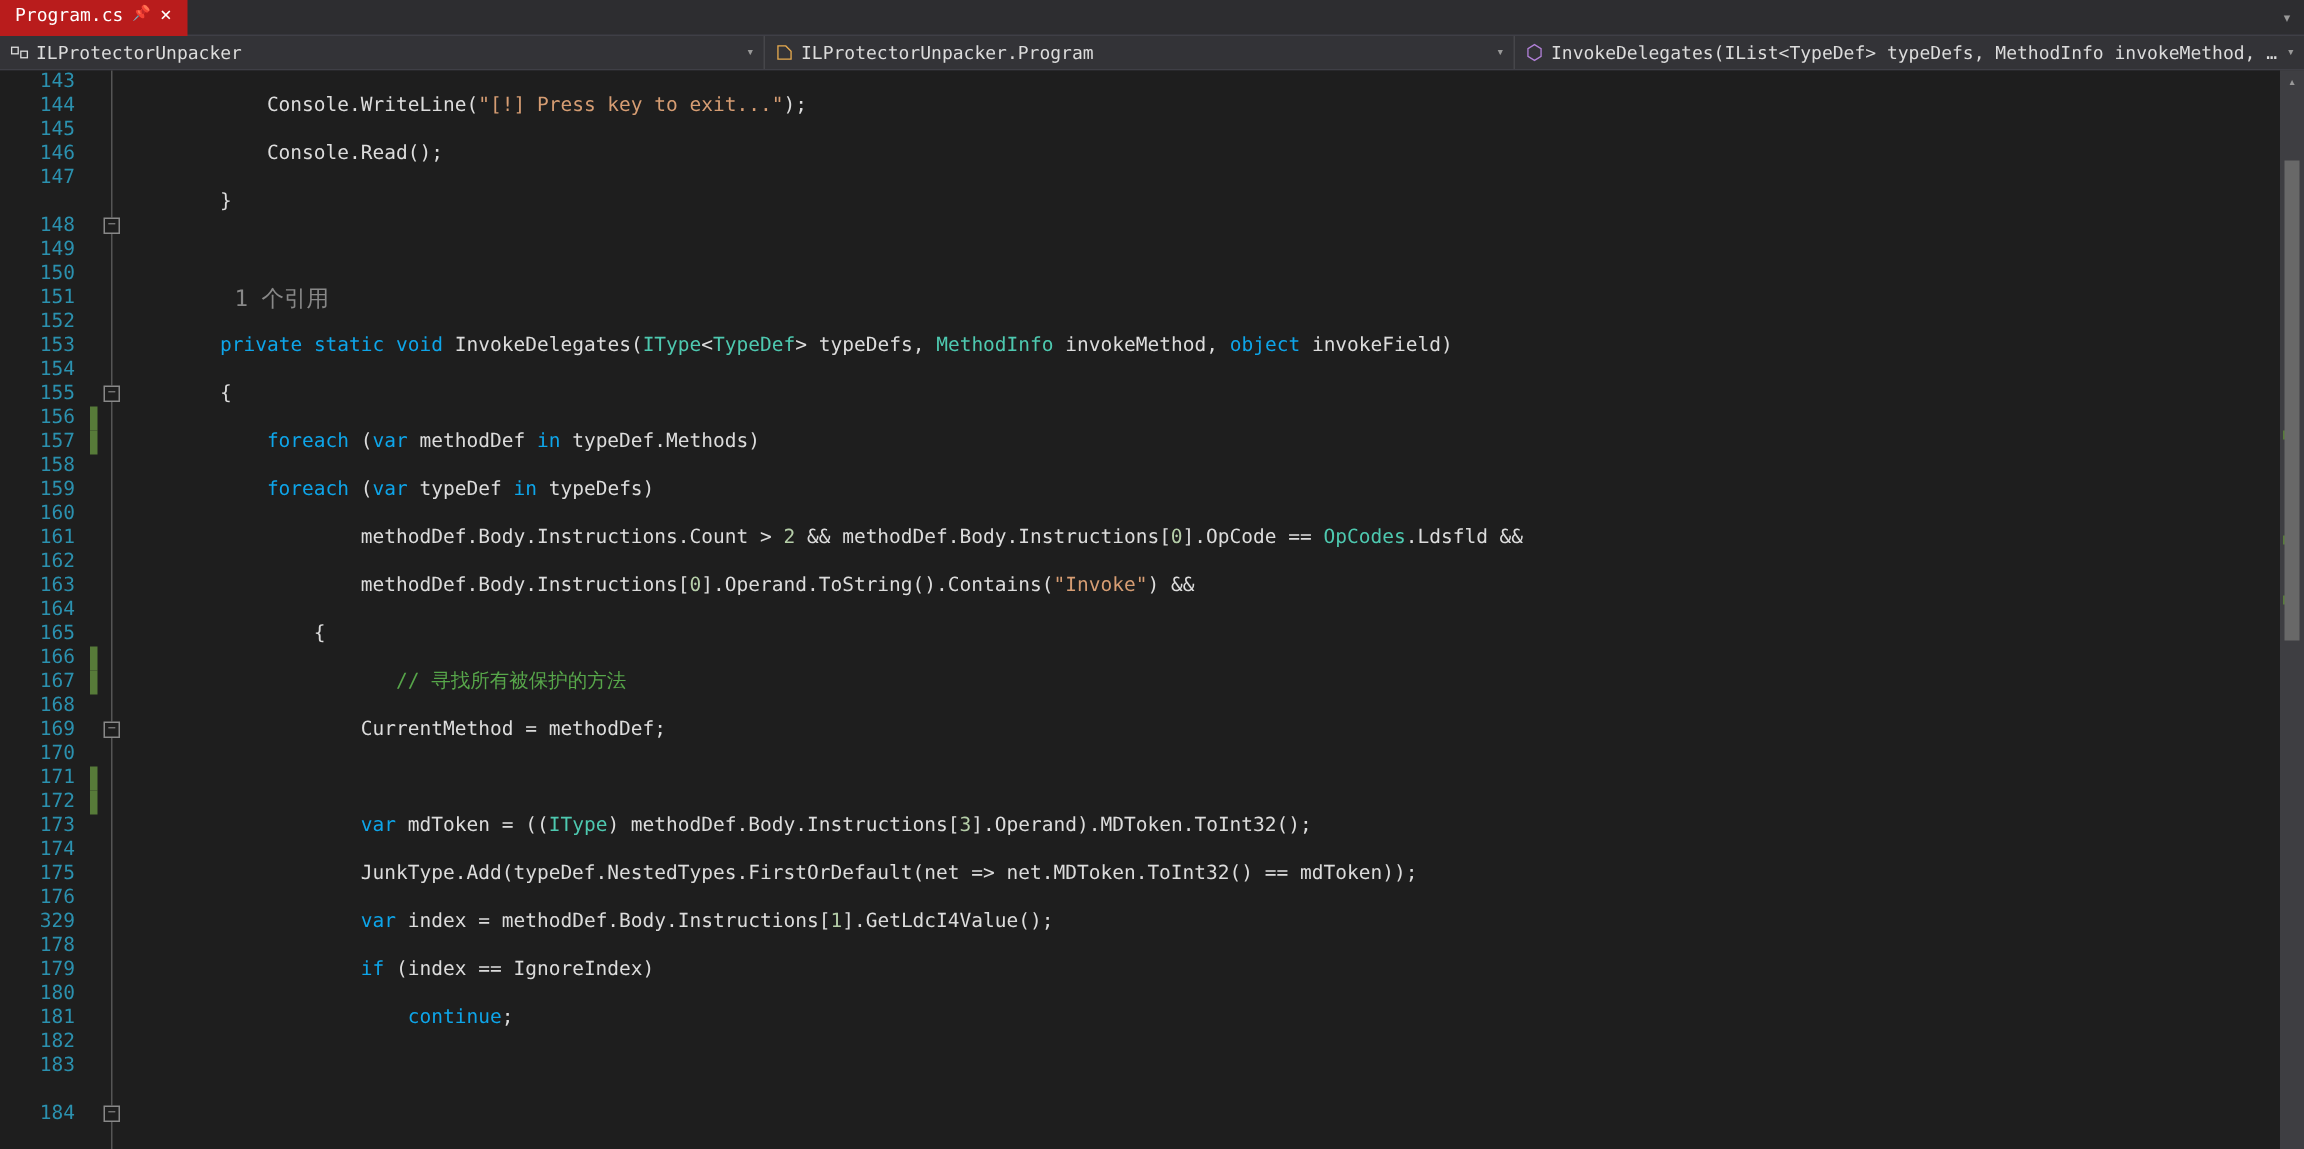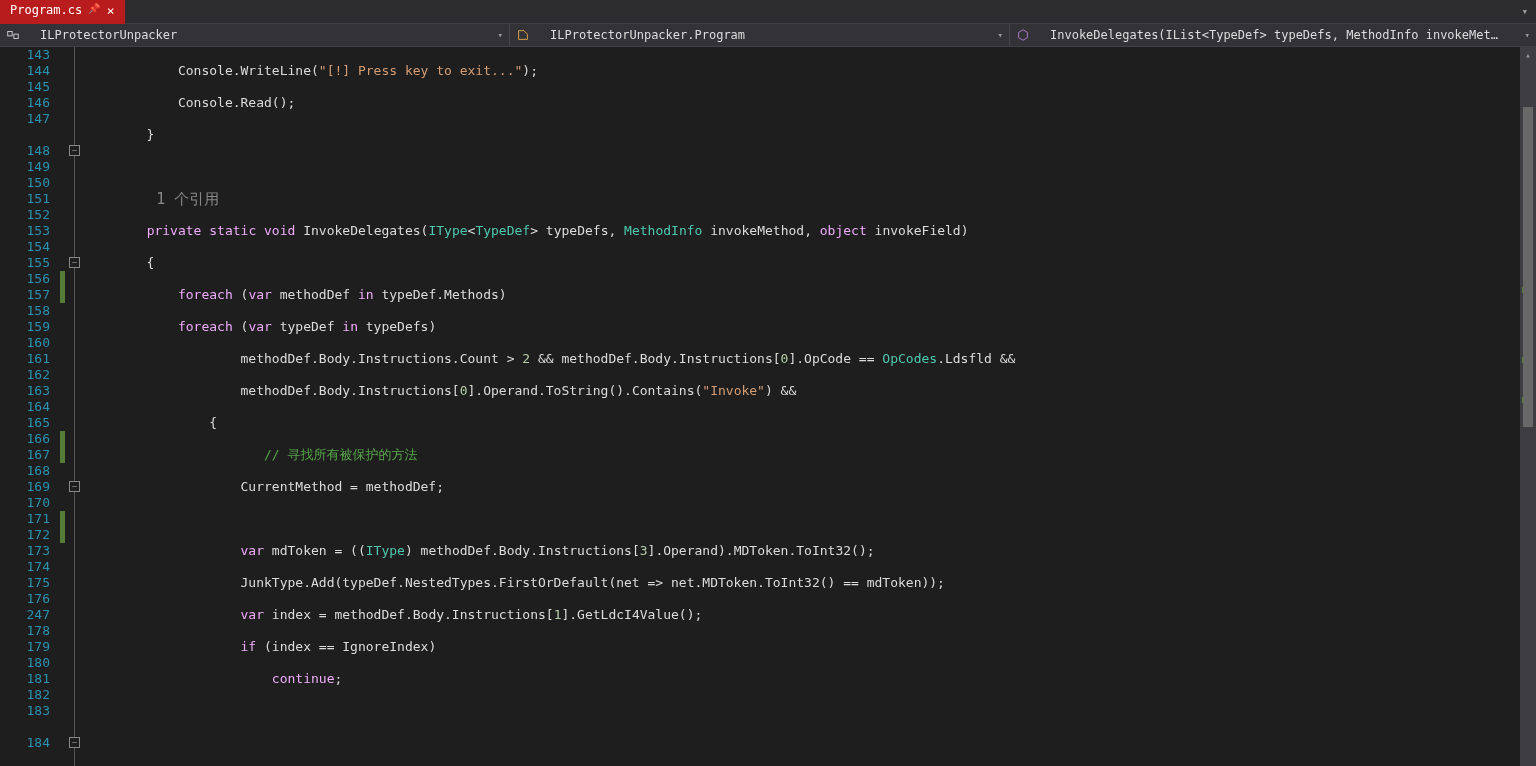--- a/index.html
+++ b/index.html
@@ -3,36 +3,36 @@
 <meta charset="utf-8">
 <style>
 *{margin:0;padding:0;box-sizing:border-box}
 body{background:#1e1e1e;color:#dcdcdc;font-family:Consolas,monospace;font-size:13px;overflow:hidden;width:1536px;height:766px}
 .tabbar{background:#2d2d30;height:24px;display:flex;border-bottom:1px solid #3f3f46;align-items:center}
 .tab{background:#b91c1c;color:#fff;padding:3px 10px;display:flex;align-items:flex-start;gap:6px;height:24px;font-size:12px}
 .tab .pin{font-size:10px}
 .tab .close{font-size:13px;cursor:pointer}
 .arrow{color:#999;margin-left:auto;padding:0 8px;font-size:11px}
 .navbar{background:#333337;height:23px;display:flex;align-items:center;border-bottom:1px solid #3f3f46;font-size:12px}
-.navcell{display:flex;align-items:center;padding:0 6px;gap:20px;border-right:1px solid #46464a;height:100%;flex:1;overflow:hidden;white-space:nowrap}
+.navcell{display:flex;align-items:center;padding:0 6px;gap:4px;border-right:1px solid #46464a;height:100%;flex:1;overflow:hidden;white-space:nowrap}
 .navcell:last-child{border-right:none}
 .navicon{width:14px;height:14px;display:inline-block;flex-shrink:0}
 .navtext{color:#dcdcdc;overflow:hidden;text-overflow:ellipsis}
 .navdrop{color:#999;margin-left:auto;font-size:9px}
 .editor-wrap{display:flex;height:742px;position:relative}
 .gutter{background:#1e1e1e;width:60px;text-align:right;color:#2b91af;padding-right:10px;font-size:13px;user-select:none;flex-shrink:0}
 .gutter div{height:16px;line-height:16px}
 .outline{width:18px;background:#1e1e1e;flex-shrink:0;position:relative}
 .fold{position:absolute;left:3px;width:11px;height:11px;border:1px solid #888;background:#1e1e1e;color:#888;font-size:9px;line-height:9px;text-align:center;cursor:pointer}
 .vline{position:absolute;left:8px;width:1px;background:#555;top:0;bottom:0}
 .marks{width:6px;background:#1e1e1e;flex-shrink:0;position:relative}
 .mark{position:absolute;left:0;width:5px;height:16px;background:#577b39}
 .code{flex:1;background:#1e1e1e;overflow:hidden;position:relative;line-height:16px;white-space:pre}
 .code .line{height:16px;padding-left:0}
-.kw{color:#f0abfc}
+.kw{color:#0ea5e9}
 .str{color:#d69d73}
 .typ{color:#4ec9b0}
 .num{color:#b5cea8}
 .cmt{color:#57a64a}
 .scrolltrack{width:16px;background:#3e3e42;position:relative;flex-shrink:0}
 .scrollthumb{position:absolute;left:3px;right:3px;background:#686868;top:60px;height:320px}
 .sbtn{position:absolute;left:0;right:0;height:16px;background:#3e3e42;color:#999;text-align:center;font-size:9px;line-height:16px}
 .overview{position:absolute;left:2px;width:3px;background:#577b39}
 .footer{background:#2d2d30;height:22px;display:flex;align-items:center;padding:0 8px;font-size:12px;border-top:1px solid #3f3f46;color:#dcdcdc}
 .zoom{display:flex;align-items:center;gap:4px}
@@ -111,21 +111,21 @@
       <div>167</div>
       <div>168</div>
       <div>169</div>
       <div>170</div>
       <div>171</div>
       <div>172</div>
       <div>173</div>
       <div>174</div>
       <div>175</div>
       <div>176</div>
-      <div>247</div>
+      <div>329</div>
       <div>178</div>
       <div>179</div>
       <div>180</div>
       <div>181</div>
       <div>182</div>
       <div>183</div>
     <div style="height:16px"></div>
     <div>184</div>
   </div>
 

